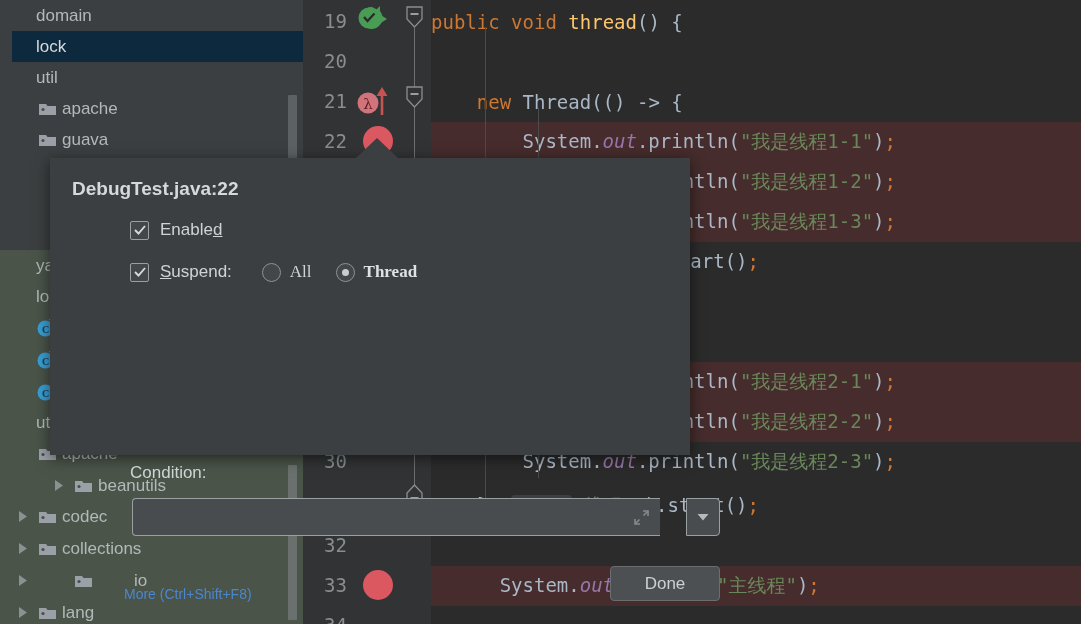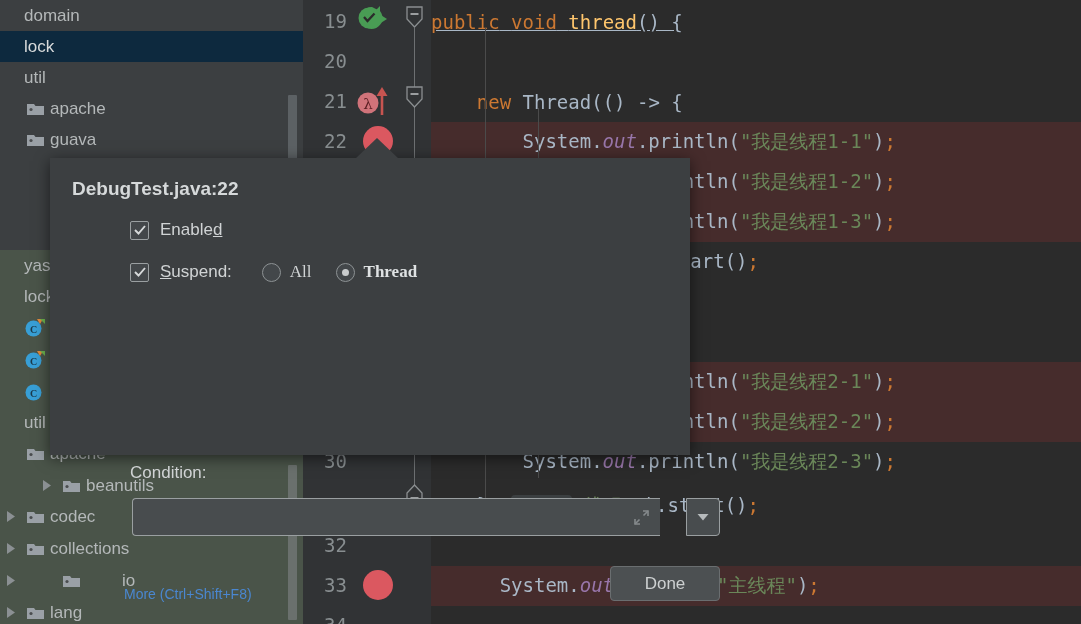--- a/index.html
+++ b/index.html
@@ -16,21 +16,21 @@
     position:absolute; left:0; top:0; width:303px; height:624px;
     background:#3c3f41;
     overflow:hidden;
   }
   
   #sidebar-green-overlay {
     position:absolute; left:0; top:250px; width:303px; height:374px;
     background:#4a5449;
   }
   .tree-row {
-    position:absolute; left:0; width:303px; height:31px;
+    position:absolute; left:12px; width:303px; height:31px;
     display:flex; align-items:center;
     font-size:17px; color:#b4b8b9;
     white-space:nowrap;
   }
   .tree-row.sel { background:#0d293e; color:#d7dadb; }
   .tree-arrow {
     width:22px; display:flex; align-items:center; justify-content:center;
     flex:0 0 22px;
   }
   .tree-arrow svg { display:block; }
@@ -364,21 +364,21 @@
         <div class="lineno" style="top: 330px;">27</div>
         <div class="lineno" style="top: 370px;">28</div>
         <div class="lineno" style="top: 410px;">29</div>
         <div class="lineno" style="top: 450px;">30</div>
         <div class="lineno" style="top: 494px;">31</div>
         <div class="lineno" style="top: 534px;">32</div>
         <div class="lineno" style="top: 574px;">33</div>
         <div class="lineno" style="top: 614px;">34</div>
       </div>
     <div id="editor-lines">
-        <div class="code-line" style="top: 2px; text-decoration: underline;"><span class="code-text"><span class="kw">public</span> <span class="kw">void</span> <span style="color:#ffc66d">thread</span><span class="punc">() {</span></span></div>
+        <div class="code-line" style="top: 2px;"><span class="code-text"><span class="kw">public</span> <span class="kw">void</span> <span style="color:#ffc66d">thread</span><span class="punc">() {</span></span></div>
         <div class="code-line" style="top: 42px;"><span class="code-text"></span></div>
         <div class="code-line" style="top: 82px;"><span class="code-text">    <span class="kw">new</span> <span class="ident">Thread</span><span class="punc">(() -&gt; {</span></span></div>
         <div class="code-line bp-hl" style="top: 122px;"><span class="code-text">        <span class="ident">System.</span><span class="fld">out</span><span class="ident">.println(</span><span class="str">"我是线程1-1"</span><span class="punc">)</span><span class="semi">;</span></span></div>
         <div class="code-line bp-hl" style="top: 162px;"><span class="code-text">        <span class="ident">System.</span><span class="fld">out</span><span class="ident">.println(</span><span class="str">"我是线程1-2"</span><span class="punc">)</span><span class="semi">;</span></span></div>
         <div class="code-line bp-hl" style="top: 202px;"><span class="code-text">        <span class="ident">System.</span><span class="fld">out</span><span class="ident">.println(</span><span class="str">"我是线程1-3"</span><span class="punc">)</span><span class="semi">;</span></span></div>
         <div class="code-line" style="top: 242px;"><span class="code-text">    <span class="punc">}, </span><span class="hint">name:</span><span class="str">"线程1"</span><span class="punc">).start()</span><span class="semi">;</span></span></div>
         <div class="code-line" style="top: 282px;"><span class="code-text"></span></div>
         <div class="code-line" style="top: 322px;"><span class="code-text">    <span class="kw">new</span> <span class="ident">Thread</span><span class="punc">(() -&gt; {</span></span></div>
         <div class="code-line bp-hl" style="top: 362px;"><span class="code-text">        <span class="ident">System.</span><span class="fld">out</span><span class="ident">.println(</span><span class="str">"我是线程2-1"</span><span class="punc">)</span><span class="semi">;</span></span></div>
         <div class="code-line bp-hl" style="top: 402px;"><span class="code-text">        <span class="ident">System.</span><span class="fld">out</span><span class="ident">.println(</span><span class="str">"我是线程2-2"</span><span class="punc">)</span><span class="semi">;</span></span></div>

